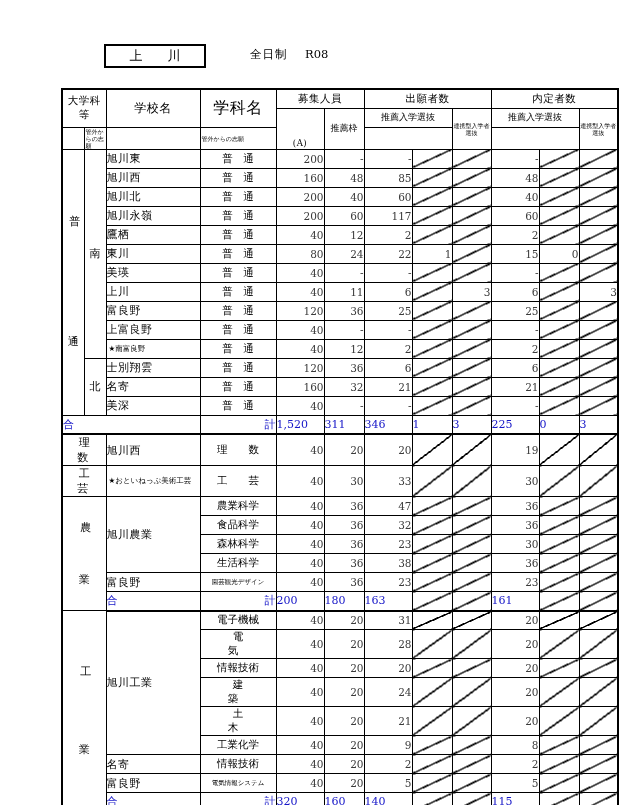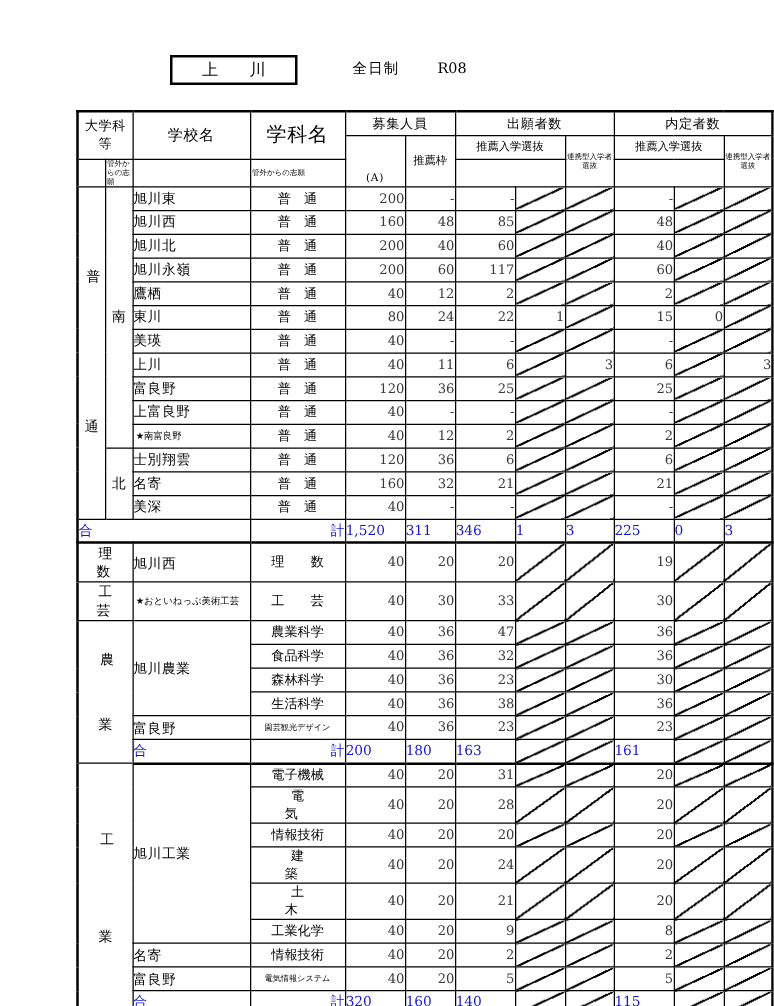--- a/index.html
+++ b/index.html
@@ -5,33 +5,33 @@
   html,body{margin:0;padding:0;background:#ffffff;}
   body{
     width:619px;height:805px;
     font-family:"DejaVu Sans","Liberation Sans",sans-serif;
     color:#000;
     -webkit-font-smoothing:none;
   }
   .page{position:relative;width:619px;height:805px;box-sizing:border-box;}
 
   
-  .titlebar{position:absolute;left:0;top:44px;width:536px;height:30px;margin-left:32px;}
+  .titlebar{position:absolute;left:0;top:44px;width:536px;height:30px;}
   .region-box{
     position:absolute;left:104px;top:0;width:102px;height:24px;
     border:2px solid #000;box-sizing:border-box;
     display:flex;align-items:center;justify-content:center;
     font-size:13px;letter-spacing:6px;text-indent:6px;
   }
   .sys-label{
     position:absolute;left:250px;top:3px;
     font-size:11.5px;letter-spacing:1px;white-space:nowrap;
   }
   .sys-code{
-    position:absolute;left:318px;top:3px;
+    position:absolute;left:305px;top:3px;
     font-size:11.5px;font-family:"DejaVu Serif","Liberation Serif",serif;
   }
 
   
   table.grid{
     position:absolute;left:61px;top:88px;
     border-collapse:collapse;
     table-layout:fixed;
     font-size:10px;
   }

